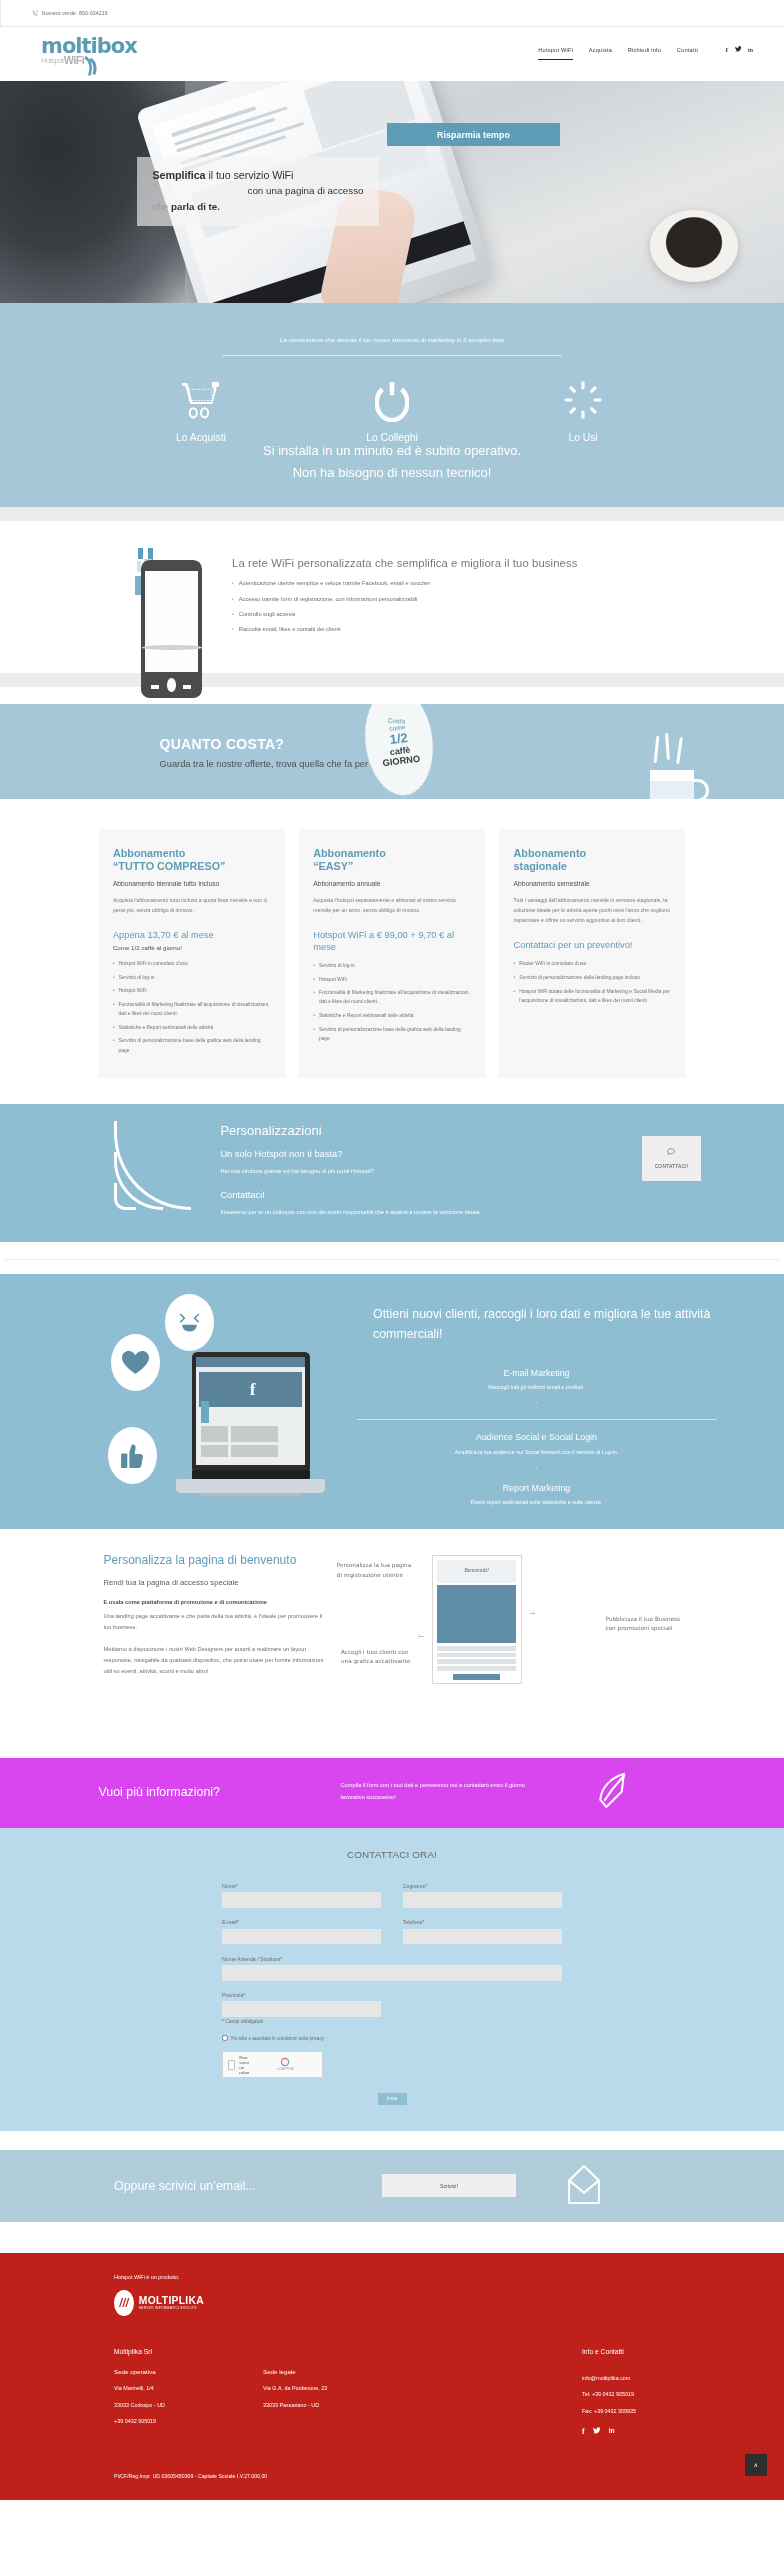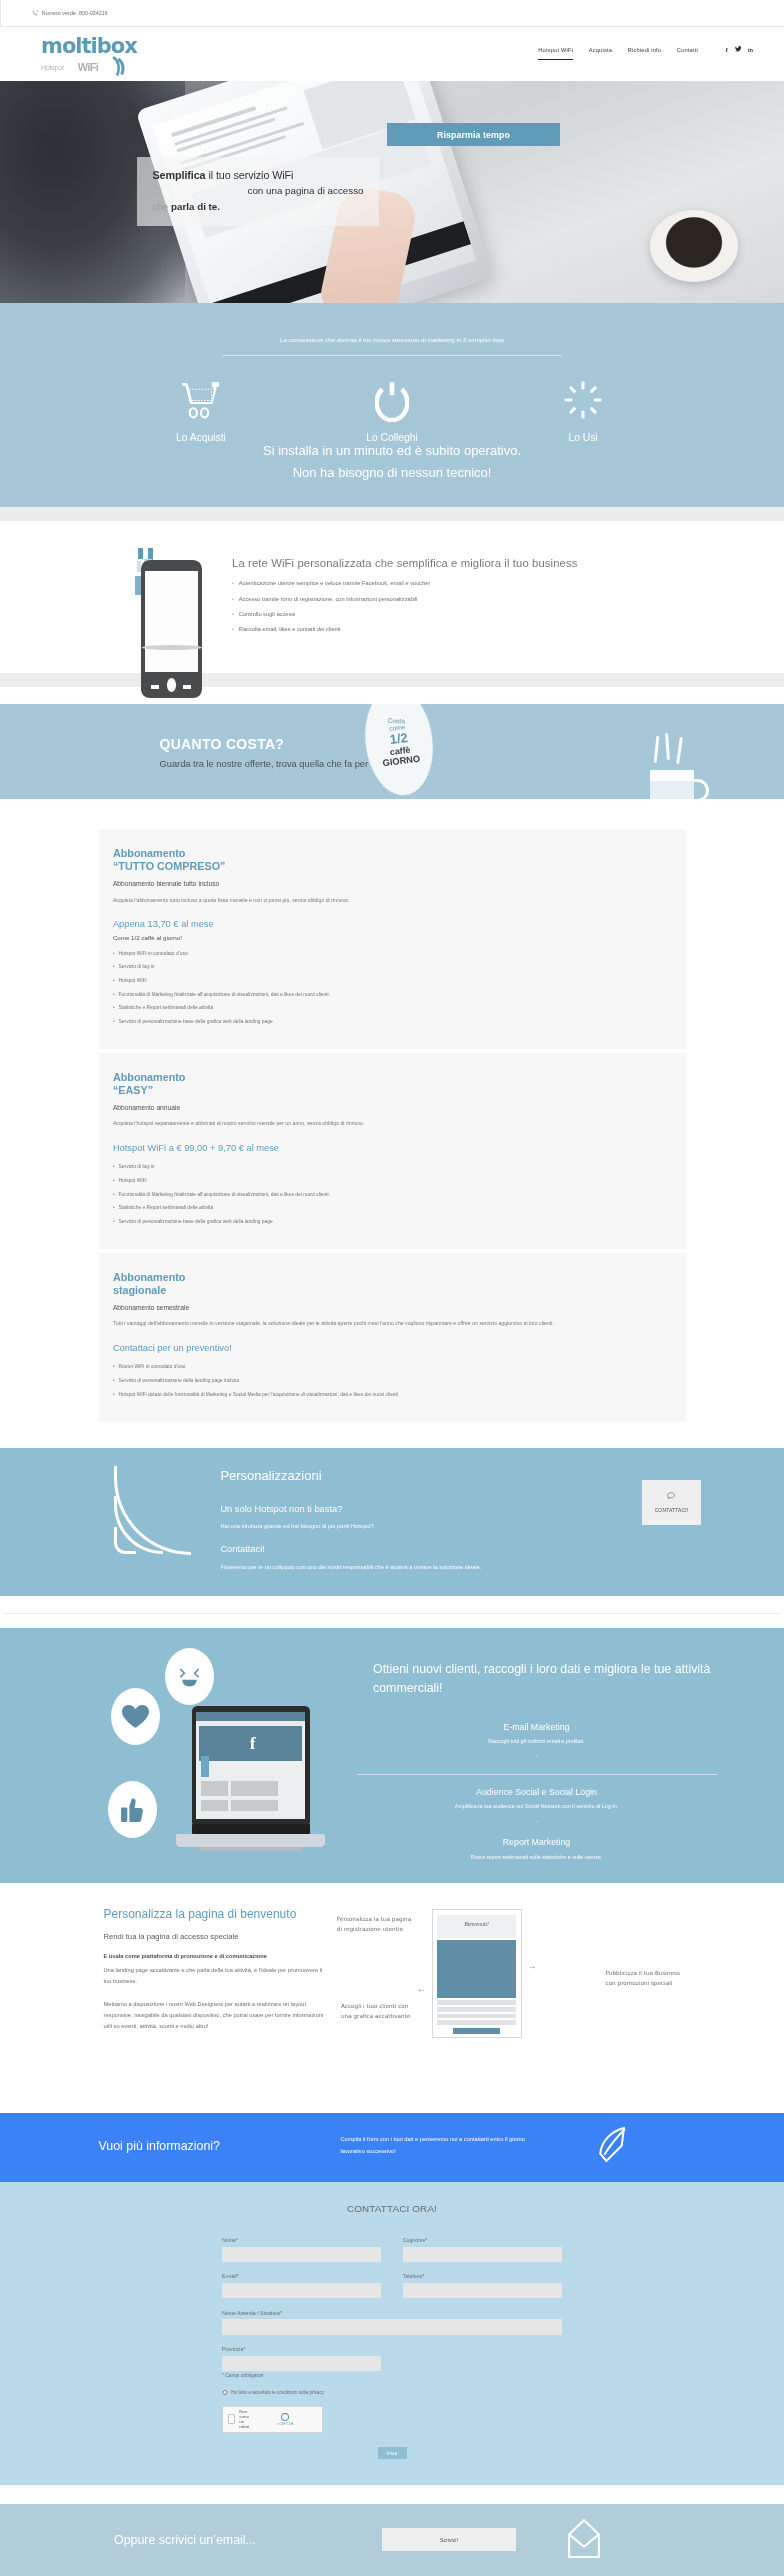--- a/index.html
+++ b/index.html
@@ -25,21 +25,21 @@
   .topbar .phone-txt { font-size: 5.2px; color:#6d6d6d; letter-spacing:0.1px; }
 
   
   header.site-head {
     height: 54px;
     display:flex; align-items:center;
   }
   .head-inner { width:100%; display:flex; align-items:flex-start; padding: 7.2px 31px 0 41px; }
   .logo { width: 108px; }
   .logo-top { font-size: 21px; font-weight:700; color:#5b9cb5; letter-spacing:-1px; line-height:.9; font-family:"DejaVu Sans", sans-serif;}
-  .logo-sub { display:flex; align-items:center; gap:14px; margin-top:0.5px;}
+  .logo-sub { display:flex; align-items:flex-start; gap:0; margin-top:0.5px;}
   .logo-hot { font-size:7.2px; color:#b8b8b8; font-weight:400; letter-spacing:-0.3px;}
   .logo-wifi { font-size:10.8px; color:#b0b0b0; font-weight:700; letter-spacing:-0.5px; line-height:.85;}
   .logo-waves { color:#5b9cb5; font-size:12.4px; line-height:.7; margin-left:-1px;}
   nav.main-nav { margin-left:auto; display:flex; align-items:center; gap:15.5px; padding-top:9.3px;}
   nav.main-nav a {
     font-size: 5.7px; color:#3b3b3b; text-decoration:none; letter-spacing:0.2px;
     position:relative; padding-bottom:7.2px; display:block;
   }
   nav.main-nav a.active::after{
     content:""; position:absolute; left:0; right:0; bottom:0; height:1px; background:#262626;
@@ -148,39 +148,39 @@
   .stamp .s5{font-size:9.3px;color:#3c4042;font-weight:700;}
   .coffee{position:absolute; right:72px; top:57px; width:62px; height:52px;}
   .coffee .glass{position:absolute;left:0;top:8.2px;width:44px;height:43px;background:rgba(255,255,255,.72);}
   .coffee .glass-top{position:absolute;left:0;top:8.2px;width:44px;height:11.3px;background:#fff;}
   .coffee .handle{position:absolute;left:43px;top:17.5px;width:15.5px;height:23px;border:3.6px solid #fff;border-left:none;border-radius:0 12.4px 12.4px 0;}
   .steam{position:absolute;left:3.1px;top:-25px;width:36px;height:29px;}
   .steam i{position:absolute;width:2.6px;height:27px;background:#fff;border-radius:1.5px;}
 
   
   .pricing{ background:#fff; padding:30px 0 26px;}
-  .cards{ width:587px; margin:0 auto; display:flex; gap:4px;flex-direction:column;}
+  .cards{ width:587px; margin:0 auto; display:flex; gap:14px;}
   .card{ flex:1; background:#f7f7f7; padding:17.5px 14.4px 18.5px;}
   .card h3{ font-size:10.8px; color:#5f9cb8; font-weight:700; line-height:1.22;}
   .card .lead{ font-size:6.7px; color:#4f4f4f; margin-top:7.2px;}
   .card .desc{ font-size:5.2px; color:#7a7a7a; margin-top:7.2px; line-height:2;}
   .card .price{ font-size:9.3px; color:#5f9cb8; font-weight:400; margin-top:13.4px; line-height:1.3;}
   .card .price-sub{ font-size:6.2px; color:#4f4f4f; margin-top:3.1px;}
   .card ul{ list-style:none; margin-top:8.2px;}
   .card li{ font-size:4.9px; color:#737373; line-height:1.85; margin-bottom:4.6px; padding-left:5.7px; position:relative;}
   .card li::before{content:"•"; position:absolute; left:0; color:#8a8a8a;}
 
   
   .custom{ background:#8fbdd2; padding:15.5px 0 24px;}
   .custom .inner{ width:618px; margin:0 auto; display:flex; align-items:flex-start; padding-left:31px;}
   .wifi-arcs{ width:93px; height:90px; position:relative; flex:0 0 93px;}
   .arc{ position:absolute; border:3.6px solid #fff; border-right:none; border-top:none; border-radius:0 0 0 129px; }
   .custom-txt{ flex:1; padding-left:13.4px; padding-top:4.1px;}
   .custom-txt h2{ color:#fff; font-size:13px; font-weight:300;}
-  .custom-txt h4{ color:#fff; font-size:9.3px; font-weight:300; margin-top:21px;}
+  .custom-txt h4{ color:#fff; font-size:9.3px; font-weight:300; margin-top:11px;}
   .custom-txt p{ color:#fff; font-size:5.7px; font-weight:300; margin-top:7.2px; line-height:1.8;}
   .custom-txt h4.second{ margin-top:13.4px;}
   .cta-btn{
     width:59px; min-height:45px; background:#efefef; margin-left:10.3px; margin-top:16.5px;
     display:flex; flex-direction:column; align-items:center; justify-content:center; gap:6.7px;
     cursor:pointer; color:#4b4b4b; flex:0 0 59px;
   }
   .cta-btn .t{ font-size:4.9px; letter-spacing:0.2px;}
 
   .thin-rule{ height:32px; background:#fff; position:relative;}
@@ -233,21 +233,21 @@
     border:0.5px solid #d8d8d8; padding:4.6px;
   }
   .tm-head{height:23px;background:#eef1f3; position:relative;}
   .tm-title{position:absolute;left:0;right:0;top:6.7px;text-align:center;font-size:5.7px;color:#5b5b5b;font-family:"Liberation Serif",serif;font-style:italic;}
   .tm-body{height:58px;background:#5f8ea6;margin-top:2.1px;}
   .tm-rows{margin-top:2.6px;}
   .tm-rows i{display:block;height:4.6px;background:#dfe3e5;margin-bottom:2.1px;}
   .tm-btn{height:6.2px;background:#5f8ea6;width:60%;margin:3.1px auto 0;}
 
   
-  .info-band{ background:#3b82f6; padding:13.4px 0 15.5px;}
+  .info-band{ background:#d946ef; padding:13.4px 0 15.5px;}
   .info-inner{ width:721px; margin:0 auto; display:flex; align-items:center; padding-left:67px;}
   .info-inner h2{ color:#fff; font-size:12.4px; font-weight:300; width:242px;}
   .info-inner p{ color:#fff; font-size:5.7px; font-weight:300; line-height:2.1; width:185px;}
   .pen-icon{ margin-left:67px; color:#fff;}
 
   
   .formsec{ background:#b8daea; padding:20.6px 0 26px;}
   .formsec h2{ text-align:center; color:#6a6a6a; font-size:9.8px; letter-spacing:0.2px; font-weight:400;}
   .form-grid{ width:340px; margin:23px auto 0;}
   .frow{ display:flex; gap:21.6px; margin-bottom:11.3px;}

